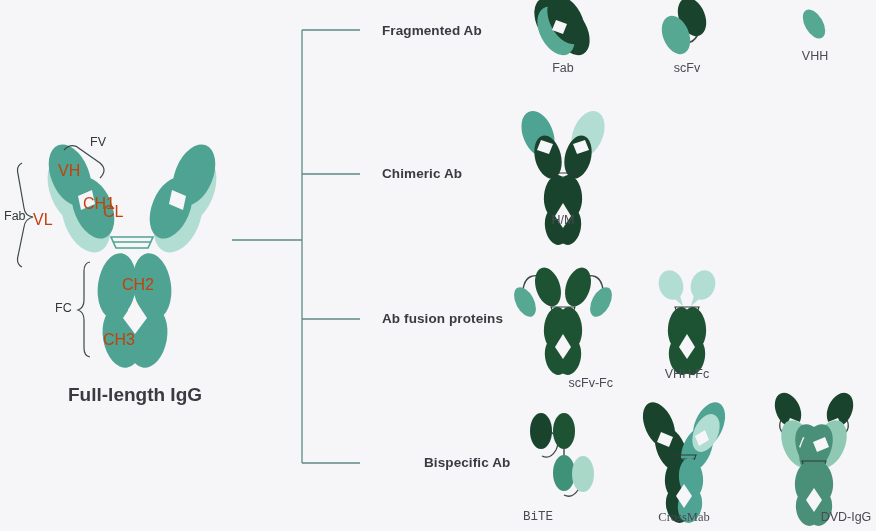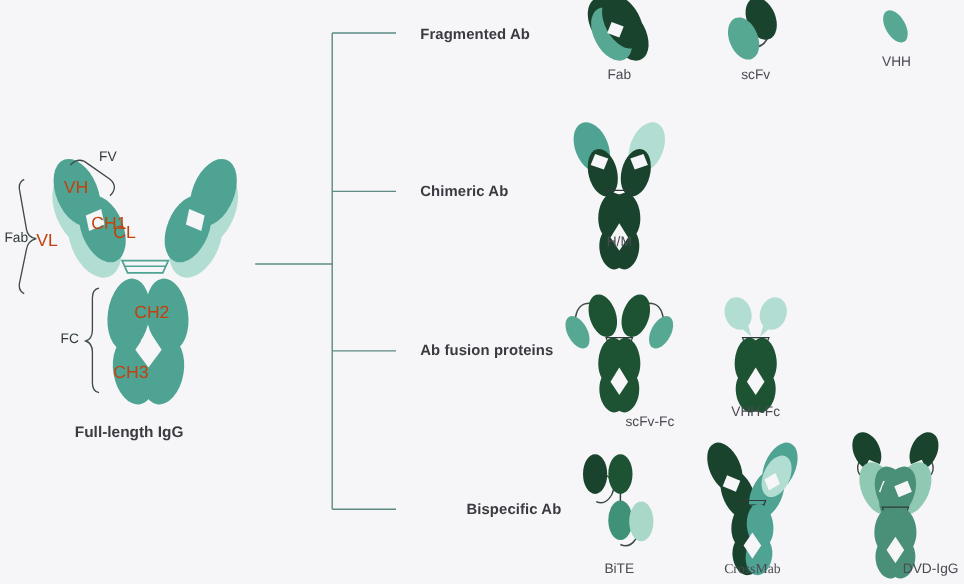--- a/index.html
+++ b/index.html
@@ -26,21 +26,21 @@
   .item-label{
     position:absolute;
     font-size:12.5px;
     color:#4a4a52;
     white-space:nowrap;
     text-align:center;
     line-height:1;
   }
   .main-title{
     position:absolute;
-    font-size:14px;
+    font-size:19px;
     font-weight:bold;
     color:#3a3a40;
     white-space:nowrap;
     line-height:1;
   }
   .dom-label{
     position:absolute;
     font-size:16px;
     fill:#2f3a38;
     color:#c2410c;
@@ -243,17 +243,17 @@
 
   <div class="item-label" style="left:513px;top:62px;width:100px;">Fab</div>
   <div class="item-label" style="left:637px;top:62px;width:100px;">scFv</div>
   <div class="item-label" style="left:765px;top:50px;width:100px;">VHH</div>
 
   <div class="item-label" style="left:513px;top:214px;width:100px;">H/M</div>
 
   <div class="item-label" style="left:513px;top:377px;width:100px;text-align:right;">scFv-Fc</div>
   <div class="item-label" style="left:637px;top:368px;width:100px;">VHH-Fc</div>
 
-  <div class="item-label" style="left:513px;top:511px;width:100px;">BiTE</div>
+  <div class="item-label" style="left:488px;top:511px;width:100px;font-family:Liberation Mono, monospace;">BiTE</div>
   <div class="item-label" style="left:634px;top:511px;width:100px;font-family:Liberation Serif, serif;">CrossMab</div>
   <div class="item-label" style="left:796px;top:511px;width:100px;">DVD-IgG</div>
 
 </div>
 
 </body></html>

